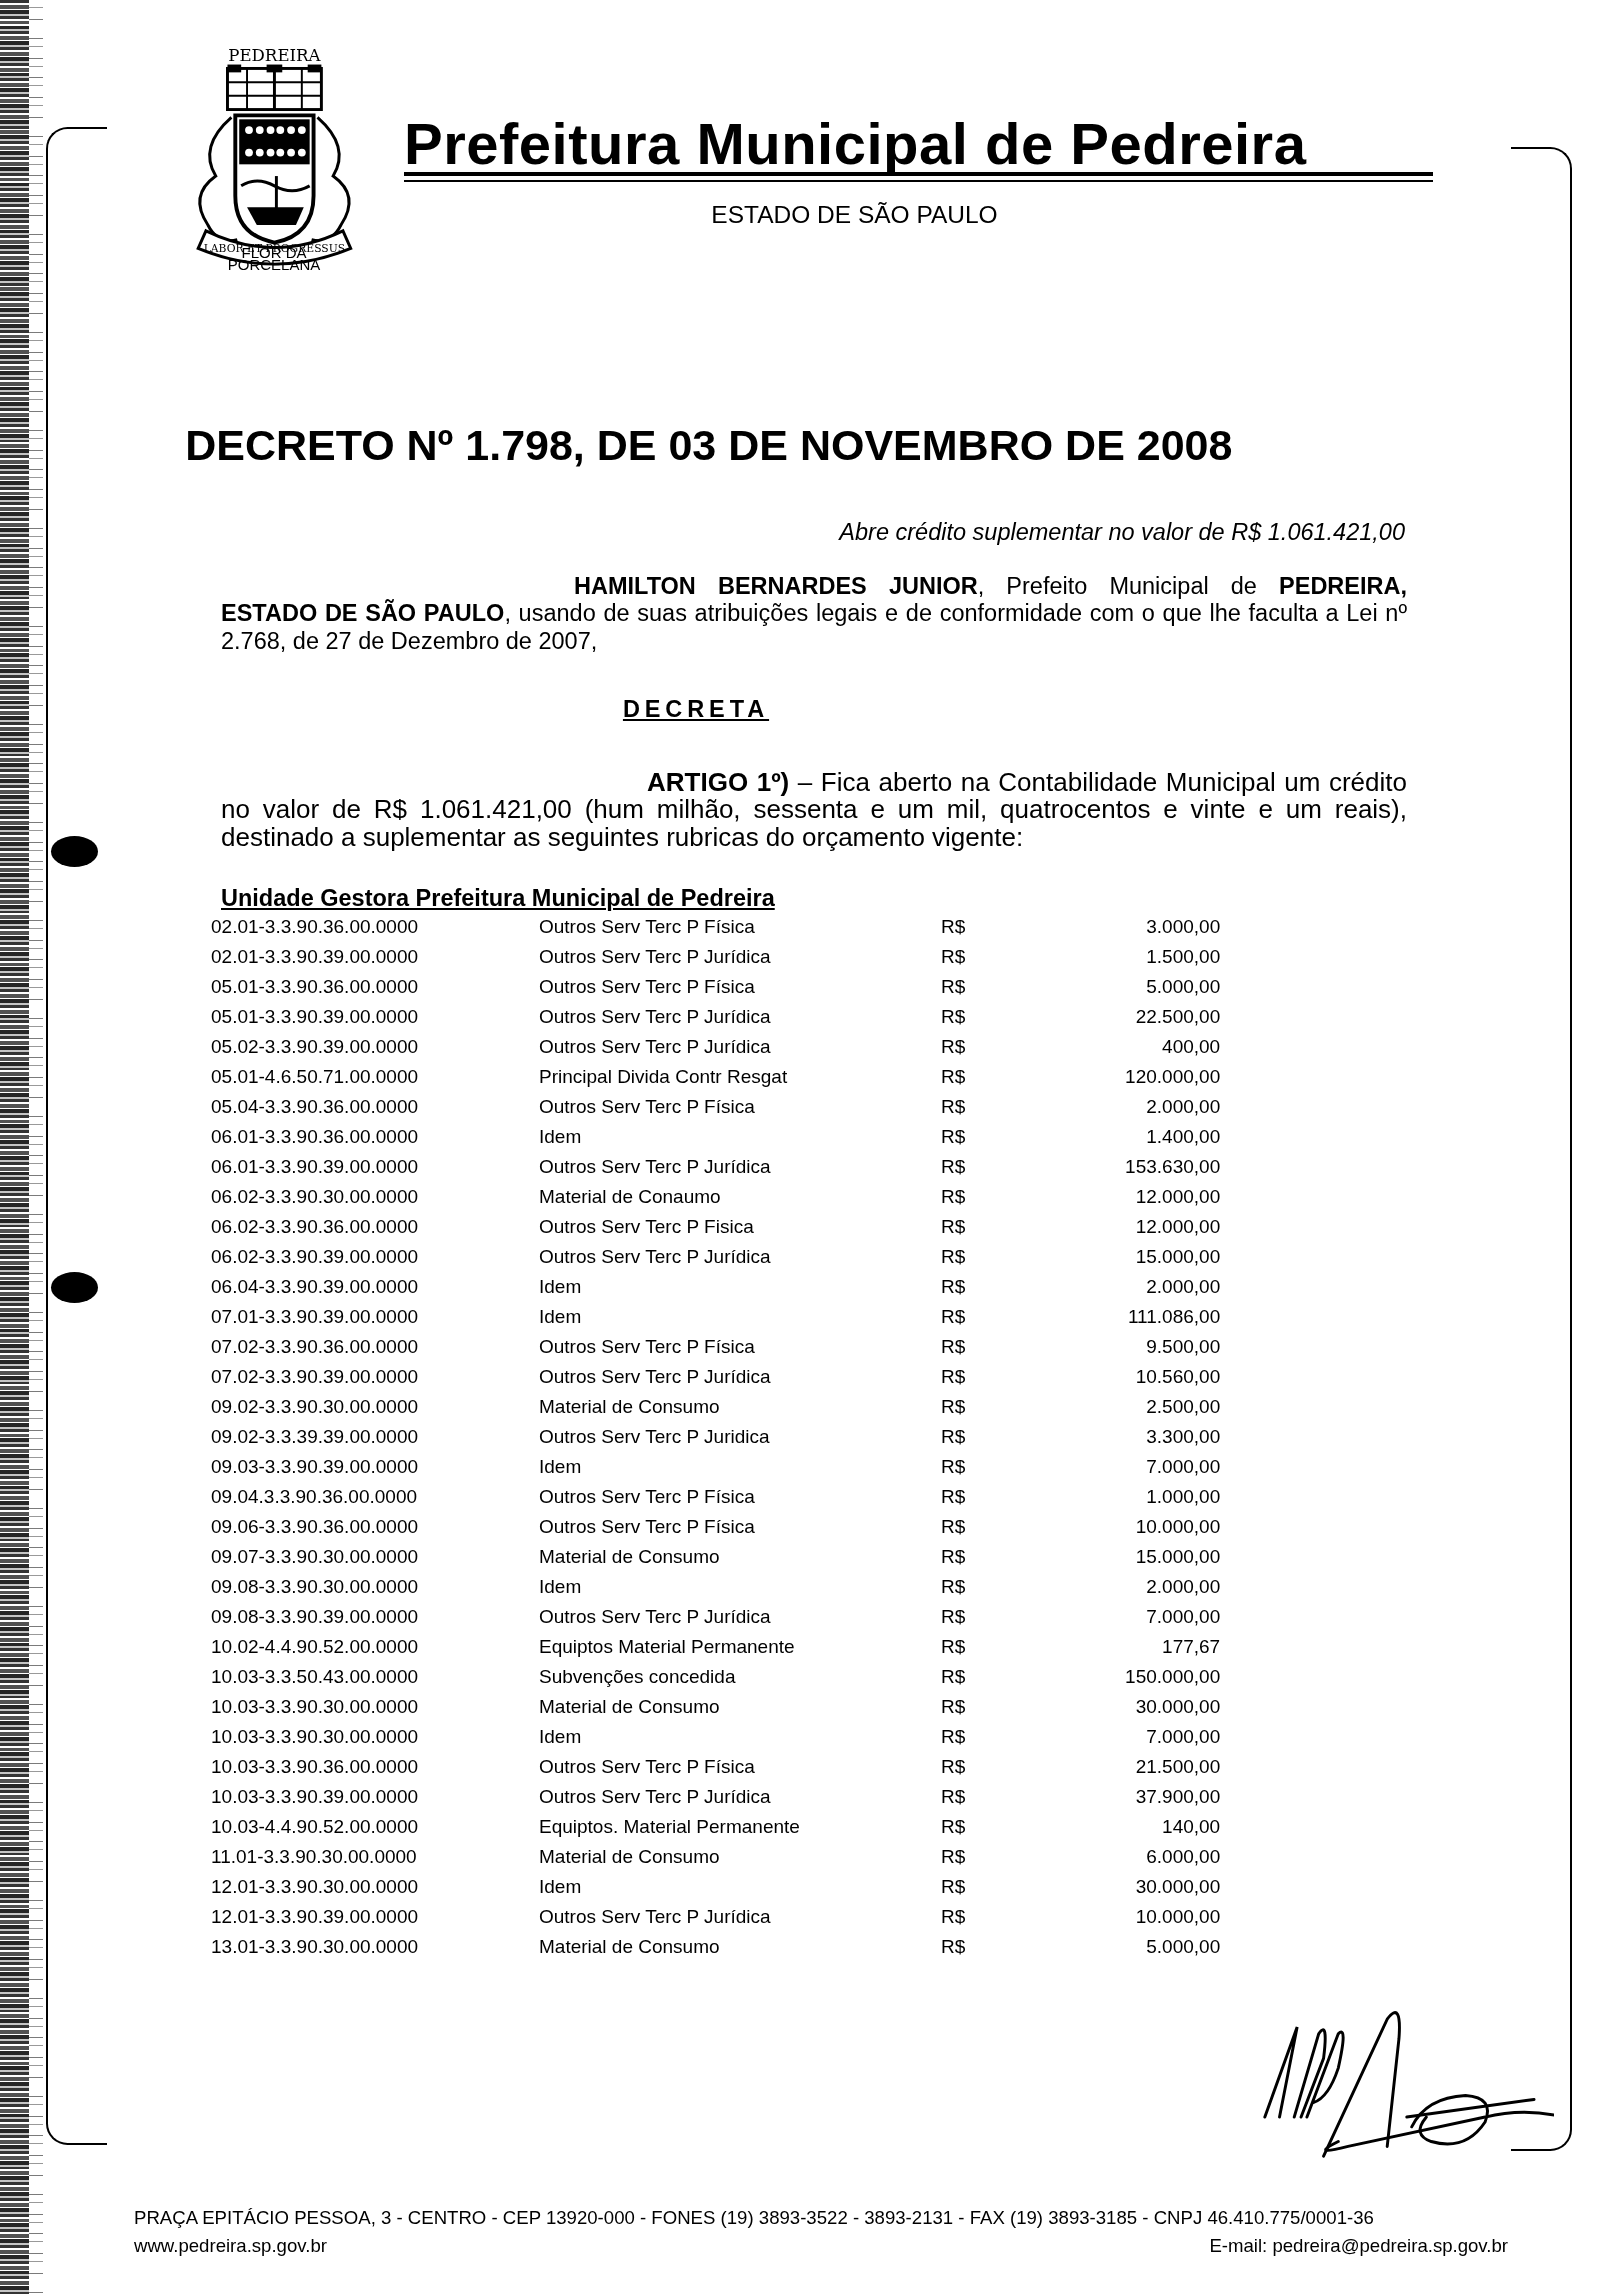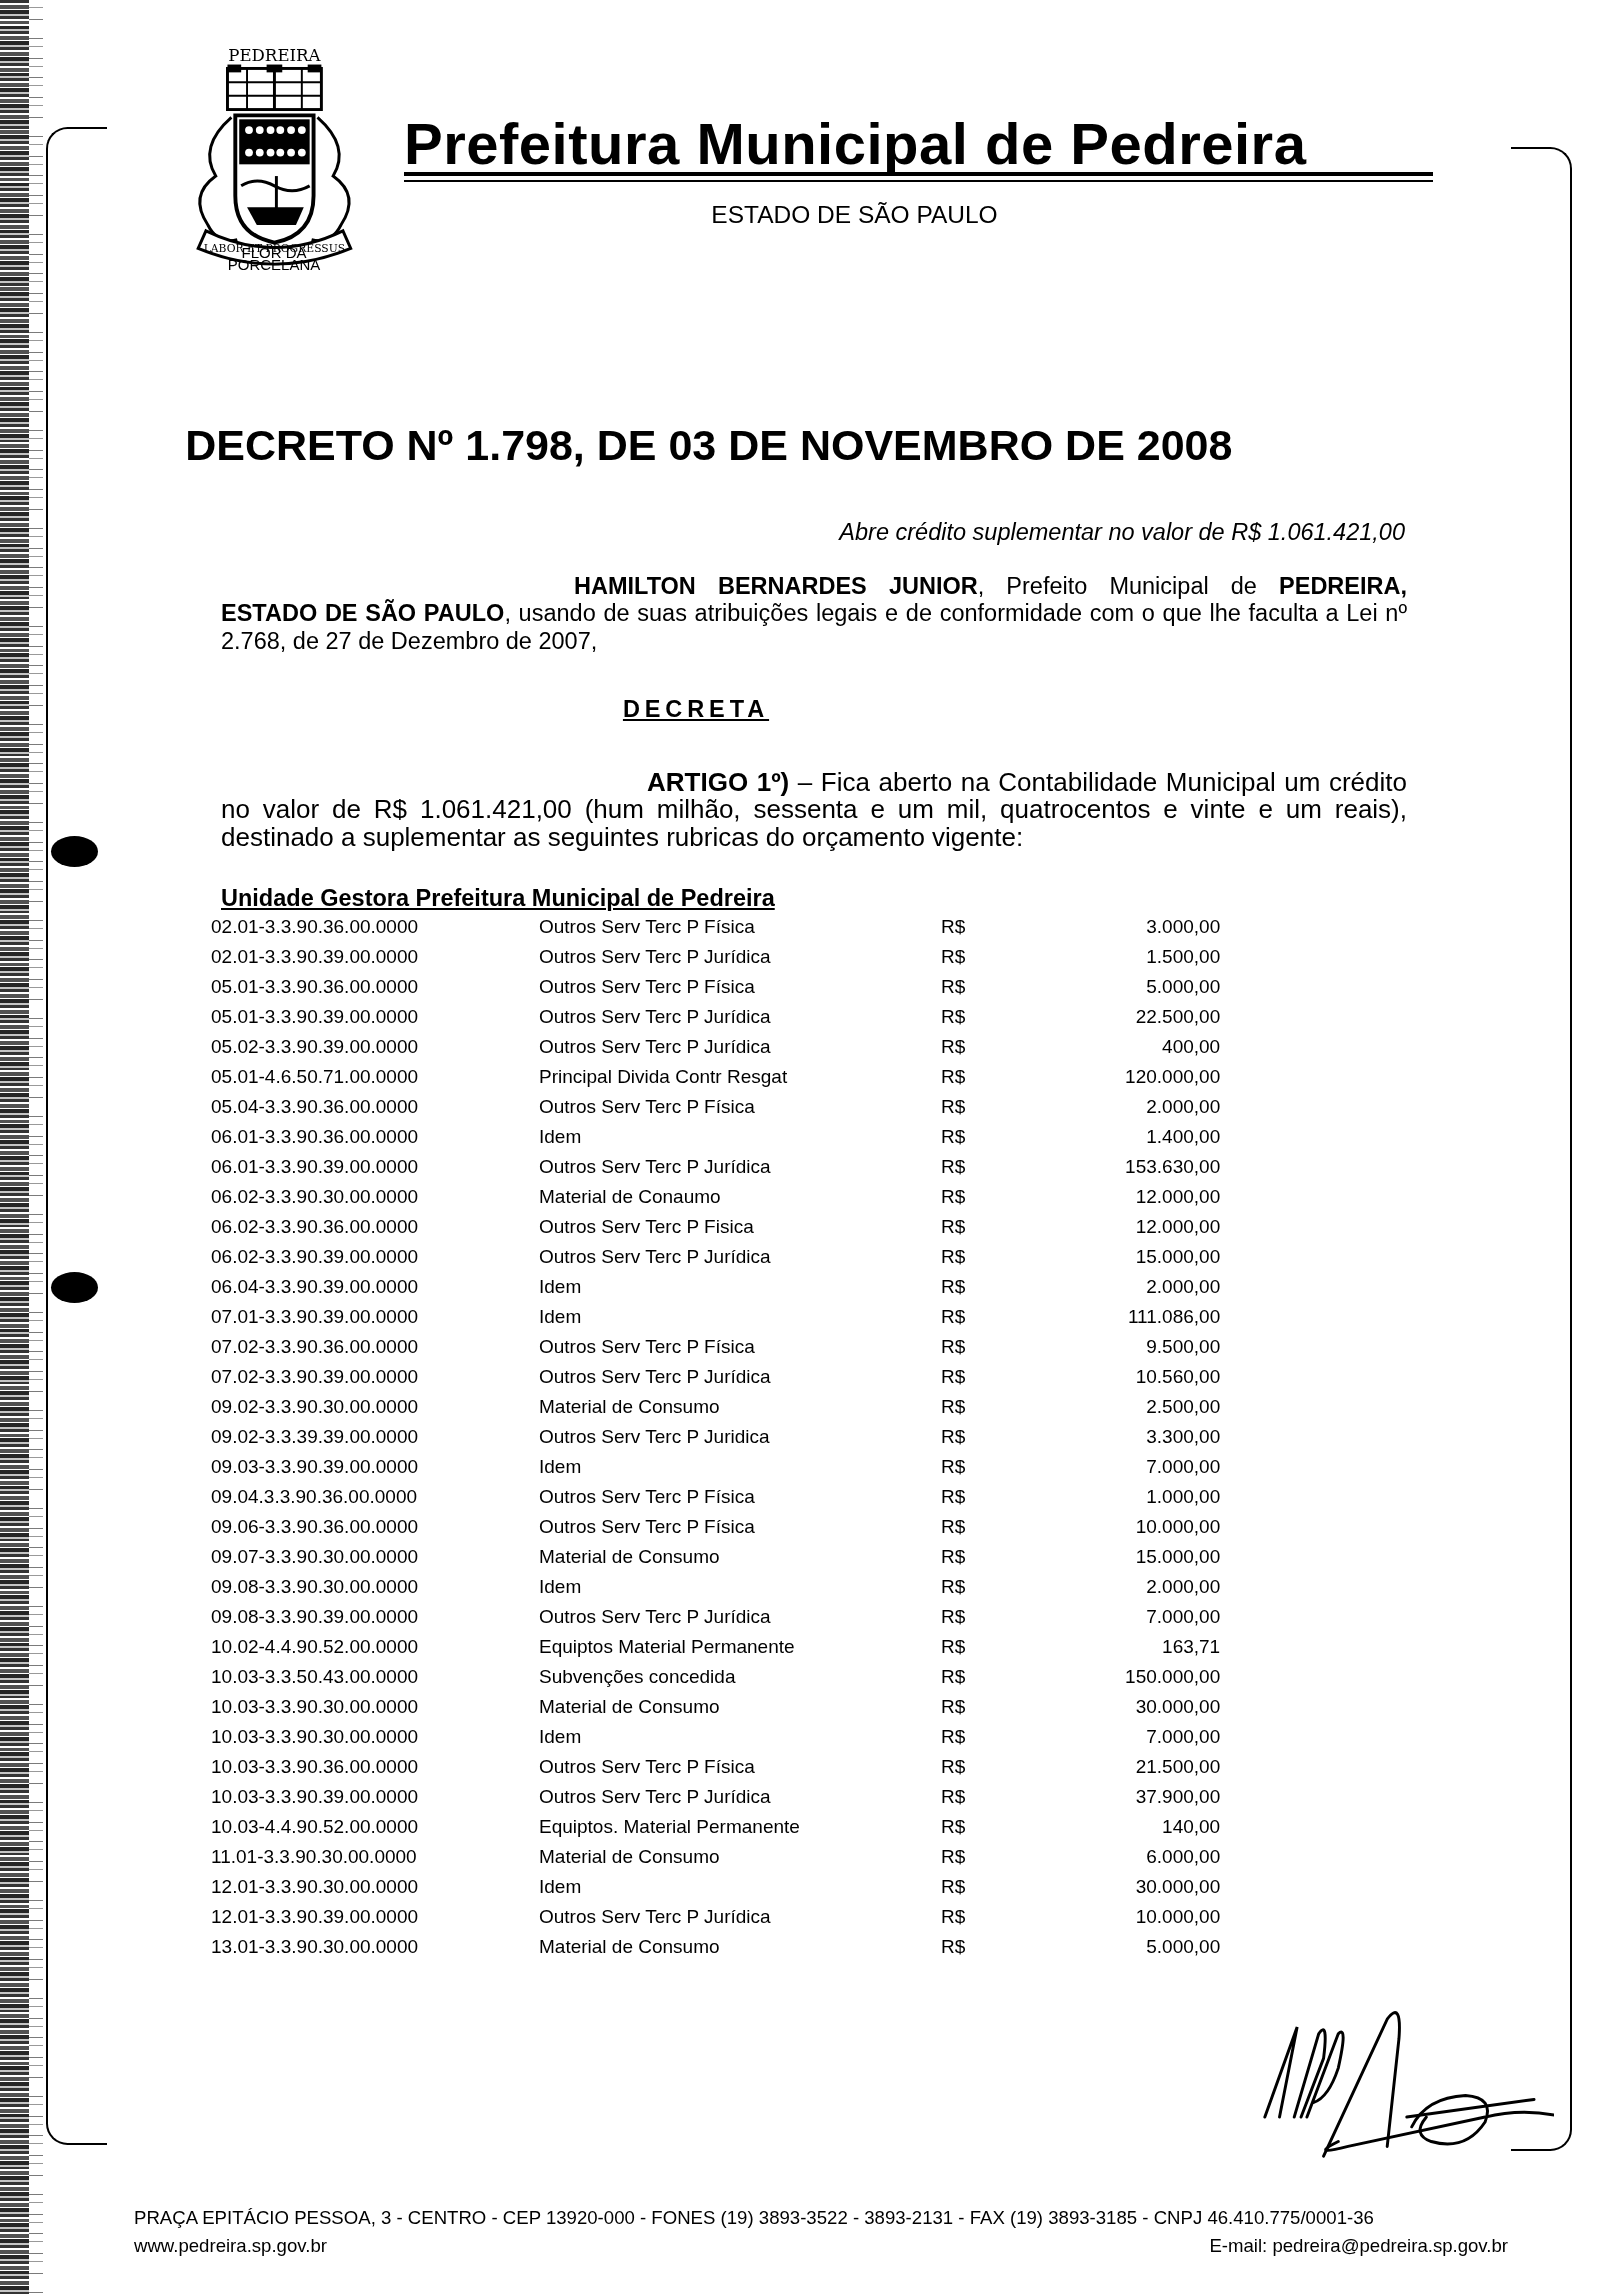--- a/index.html
+++ b/index.html
@@ -280,21 +280,21 @@
     <div class="rubric-row">
       <span class="code">09.08-3.3.90.39.00.0000</span>
       <span class="desc">Outros Serv Terc P Jurídica</span>
       <span class="cur">R$</span>
       <span class="val">7.000,00</span>
     </div>
     <div class="rubric-row">
       <span class="code">10.02-4.4.90.52.00.0000</span>
       <span class="desc">Equiptos Material Permanente</span>
       <span class="cur">R$</span>
-      <span class="val">163,71</span>
+      <span class="val">177,67</span>
     </div>
     <div class="rubric-row">
       <span class="code">10.03-3.3.50.43.00.0000</span>
       <span class="desc">Subvenções concedida</span>
       <span class="cur">R$</span>
       <span class="val">150.000,00</span>
     </div>
     <div class="rubric-row">
       <span class="code">10.03-3.3.90.30.00.0000</span>
       <span class="desc">Material de Consumo</span>

